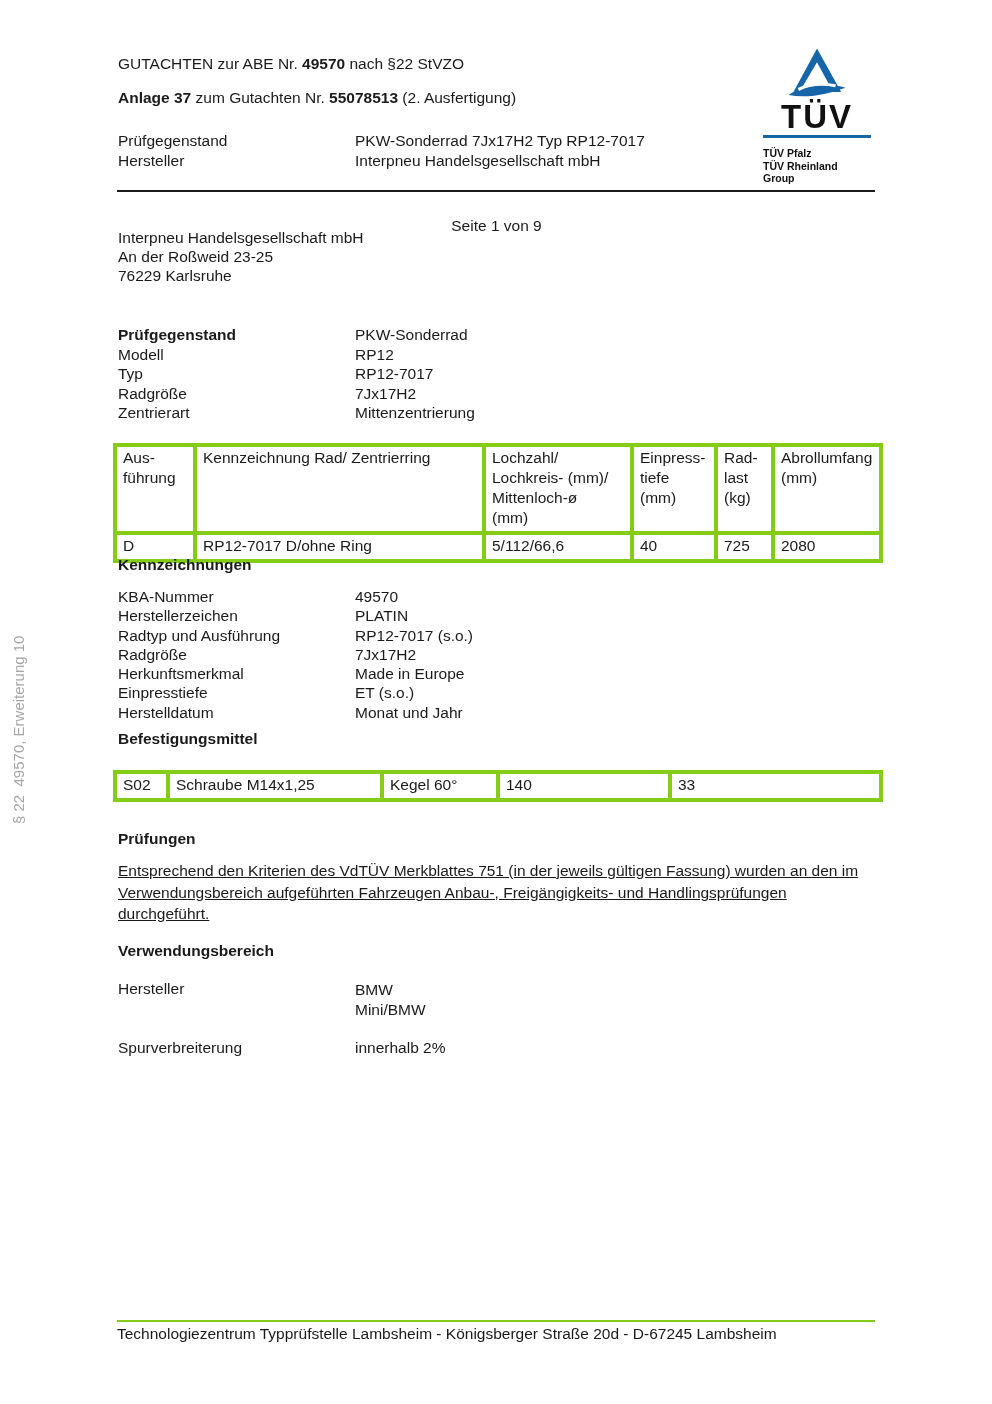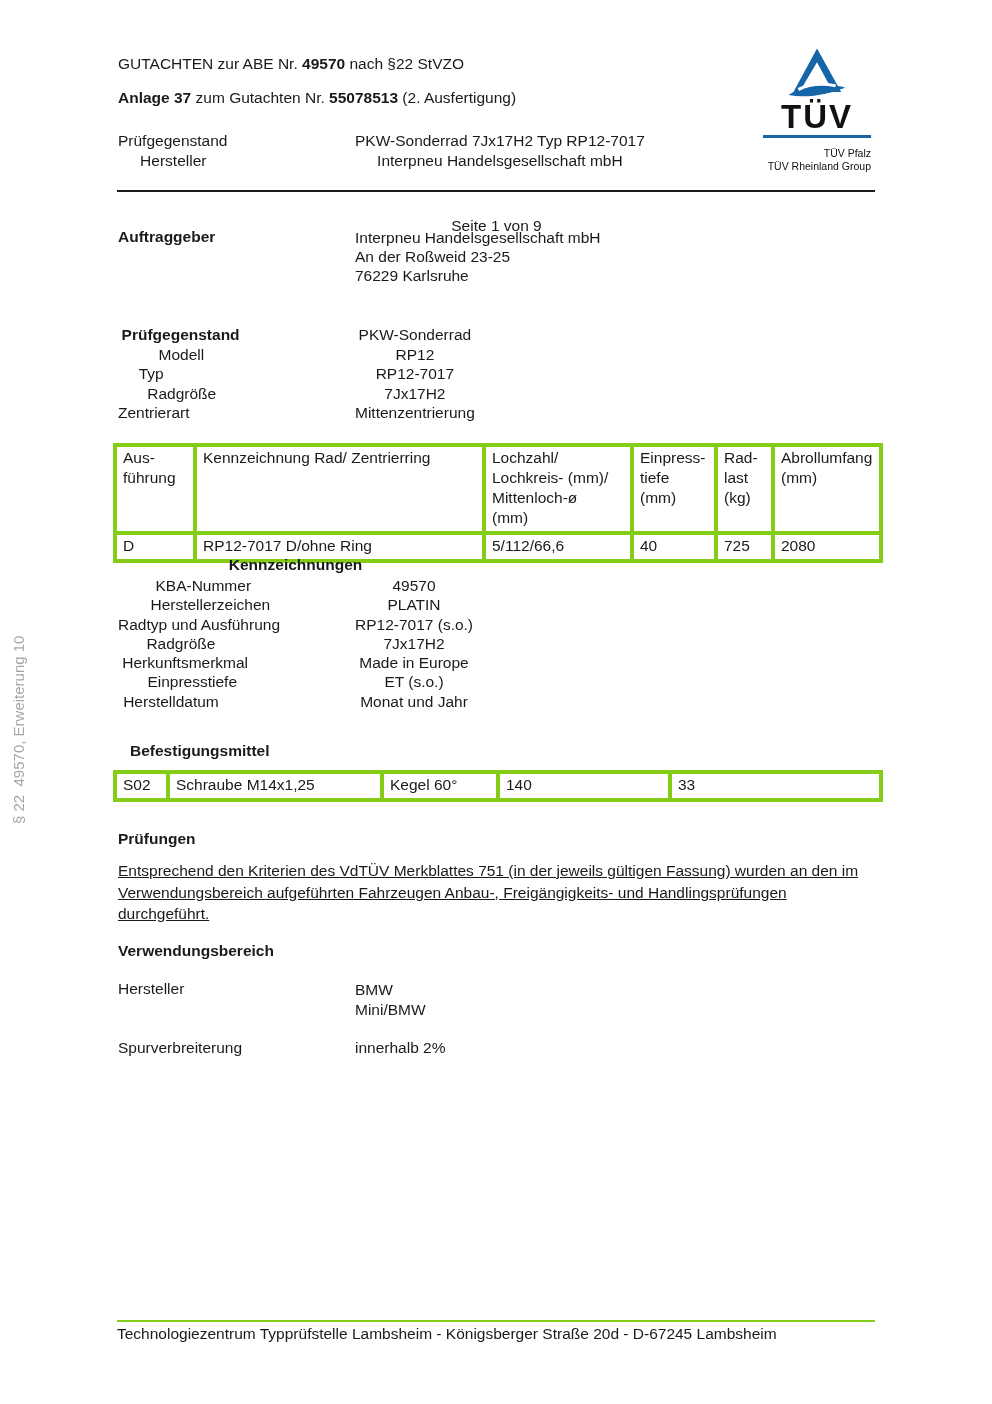--- a/index.html
+++ b/index.html
@@ -9,49 +9,49 @@
     background:#ffffff;
     font-family:"Liberation Sans", sans-serif;
     font-size:15.5px;
     color:#1a1a1a;
     overflow:hidden;
     margin:0 auto;
     padding-left:40px;
   }
   .abs{position:absolute;}
   .b{font-weight:bold;}
-  .row{display:flex;justify-content:center;}
+  .row{display:flex;}
   .lbl{width:237px;flex-shrink:0;}
   .lines div{line-height:19px;}
   .pre{white-space:pre-line;}
   
   #gutachten-line{top:55px;left:118px;}
   #anlage-line{top:89px;left:118px;}
   #header-meta{top:131px;left:118px;line-height:20px;}
   
   #logo{top:46px;left:763px;width:108px;}
   #logo .tri{display:block;margin:0 auto 0 auto;width:62px;height:56px;}
   #logo .tuv-word{font-size:33px;font-weight:bold;letter-spacing:2px;text-align:center;line-height:30px;color:#111;}
   #logo .blue-rule{height:3px;background:#1565a8;margin-top:3px;width:100%;}
-  #logo .sub{font-size:10.5px;font-weight:normal;line-height:12.5px;margin-top:9px;color:#111;text-align:right;}
+  #logo .sub{font-size:10.5px;font-weight:bold;line-height:12.5px;margin-top:9px;color:#111;}
   
   #rule1{top:190px;left:117px;width:758px;border-top:2px solid #1a1a1a;}
   #seite{top:197px;left:118px;width:757px;text-align:center;margin-top:20px;}
   
   #auftraggeber{top:228px;left:118px;}
   #pruefgegenstand{top:325px;left:118px;}
   #pruefgegenstand .row{line-height:19.5px;}
   table{border-collapse:collapse;table-layout:fixed;}
   td{border:4px solid #84cc16;padding:1px 6px 3px 6px;vertical-align:top;line-height:20px;overflow:hidden;}
   #wheel-table{top:443px;left:113px;}
   #befestigung-table{top:770px;left:113px;}
   #kennzeichnungen{top:556px;left:118px;}
   #kennzeichnungen .row{line-height:19.3px;}
-  #kennzeichnungen .hd{margin-bottom:2px;text-align:center;}
-  #befestigung-heading{top:730px;left:130px;margin-top:12px;}
+  #kennzeichnungen .hd{margin-bottom:13px;}
+  #befestigung-heading{top:730px;left:118px;}
   #pruefungen-heading{top:830px;left:118px;}
   #pruefungen-text{top:860px;left:118px;width:762px;line-height:21.5px;text-decoration:underline;}
   #verwendung-heading{top:942px;left:118px;}
   #verwendung-hersteller{top:980px;left:118px;}
   #verwendung-hersteller .lines div{line-height:20px;}
   #verwendung-spur{top:1039px;left:118px;}
   
   #footer{top:1320px;left:117px;width:758px;border-top:2px solid #84cc16;padding-top:3px;}
   
   #side-note{
@@ -98,21 +98,20 @@
     <div class="sub">
       <div>TÜV Pfalz</div>
       <div>TÜV Rheinland Group</div>
     </div>
   </div>
 
   <div class="abs" id="rule1"></div>
   <div class="abs" id="seite">Seite 1 von 9</div>
 
   <div class="abs row" id="auftraggeber">
-    <div class="lbl b">Auftraggeber</div>
     <div class="lines">
       <div>Interpneu Handelsgesellschaft mbH</div>
       <div>An der Roßweid 23-25</div>
       <div>76229 Karlsruhe</div>
     </div>
   </div>
 
   <div class="abs" id="pruefgegenstand">
     <div class="row">
       <div class="lbl b">Prüfgegenstand</div>

